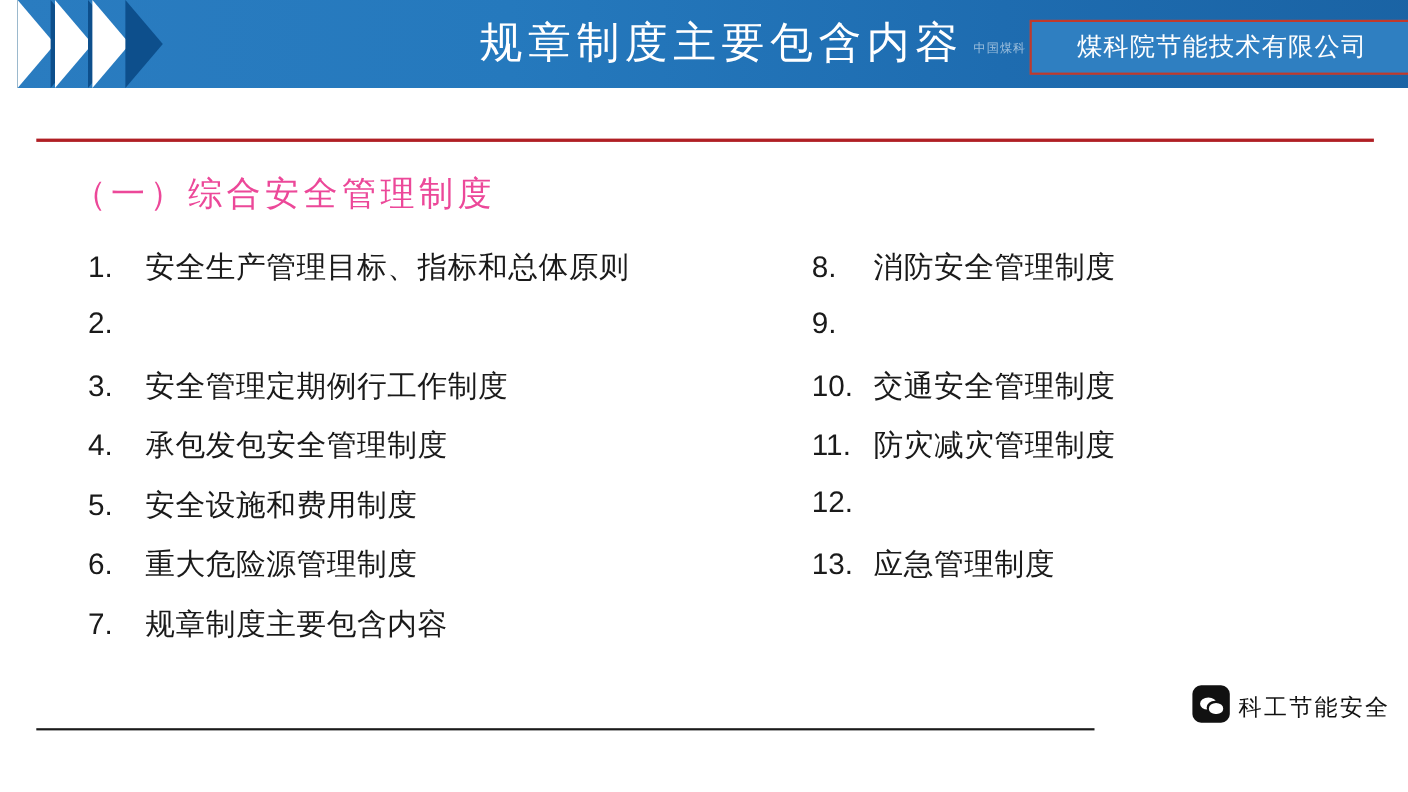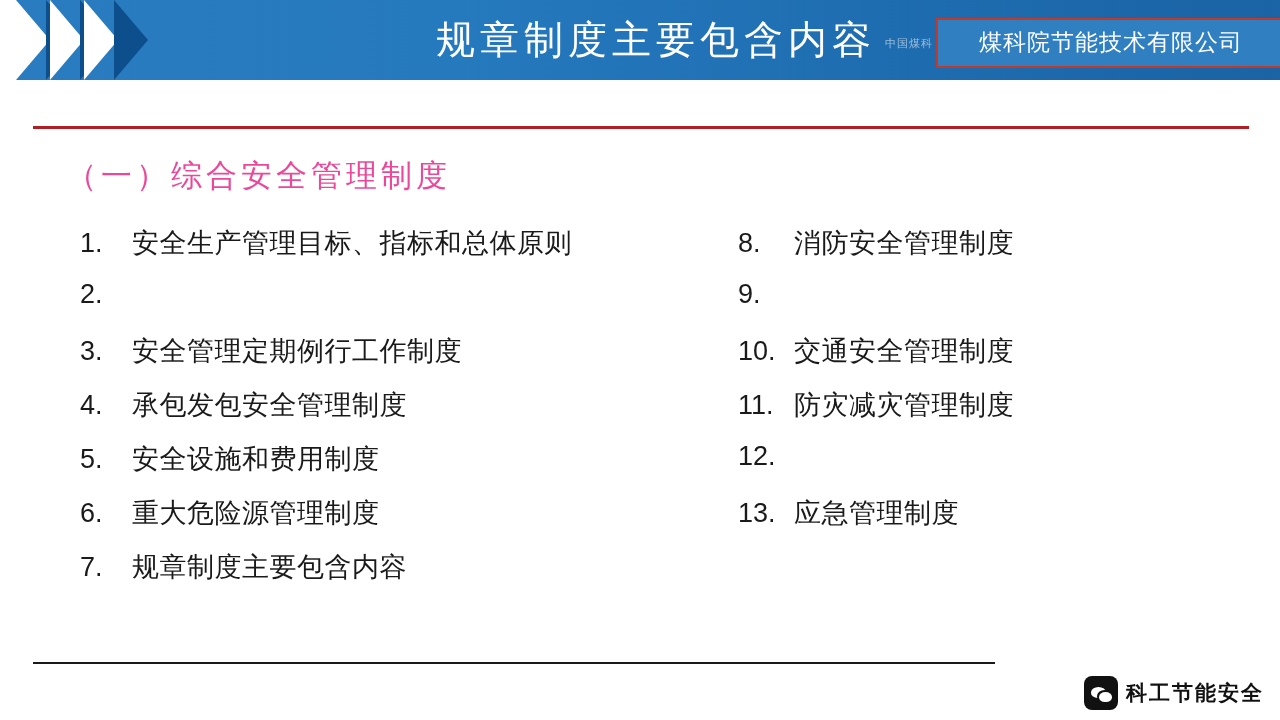--- a/index.html
+++ b/index.html
@@ -152,25 +152,24 @@
     position: absolute;
     left: 33px;
     top: 662px;
     width: 962px;
     height: 2px;
     background: #1a1a1a;
   }
   .footer-brand {
     position: absolute;
     right: 16px;
-    top: 676px;
+    top: 623px;
     display: flex;
-    align-items: center;
+    align-items: flex-end;
     gap: 8px;
-    font-weight: bold;
   }
   .wechat-badge {
     width: 34px; height: 34px;
     border-radius: 8px;
     background: #111111;
     position: relative;
   }
   .wechat-badge::before {
     content: "";
     position: absolute;

